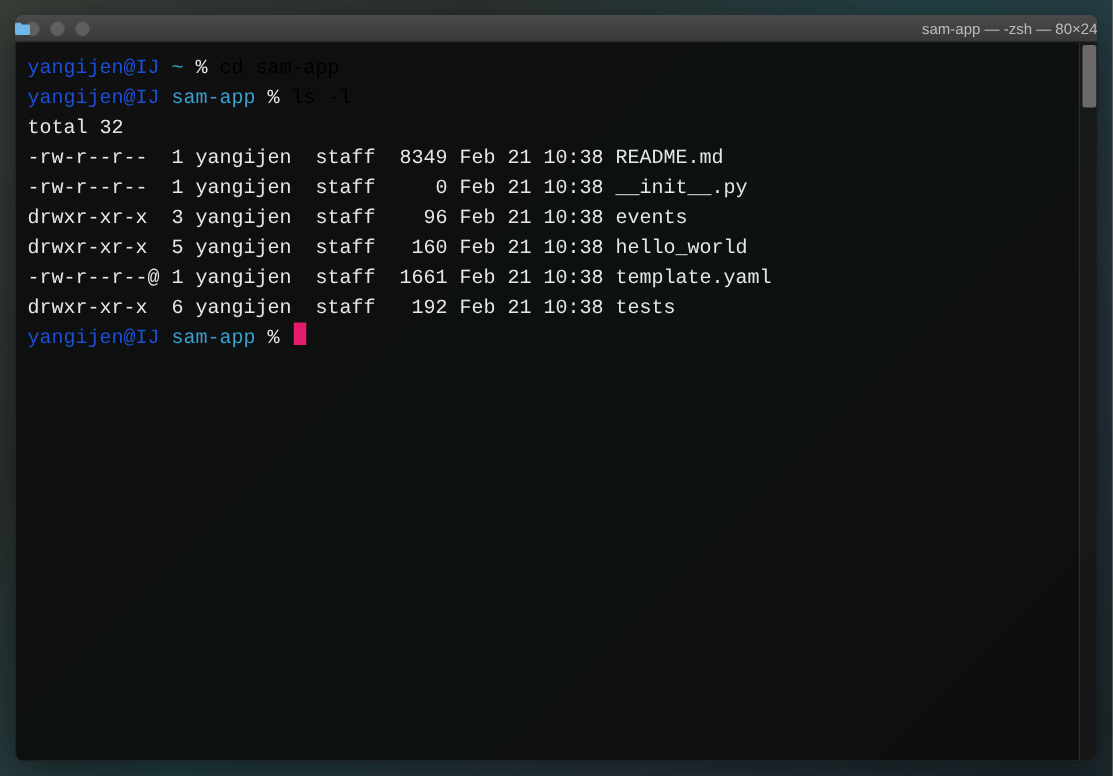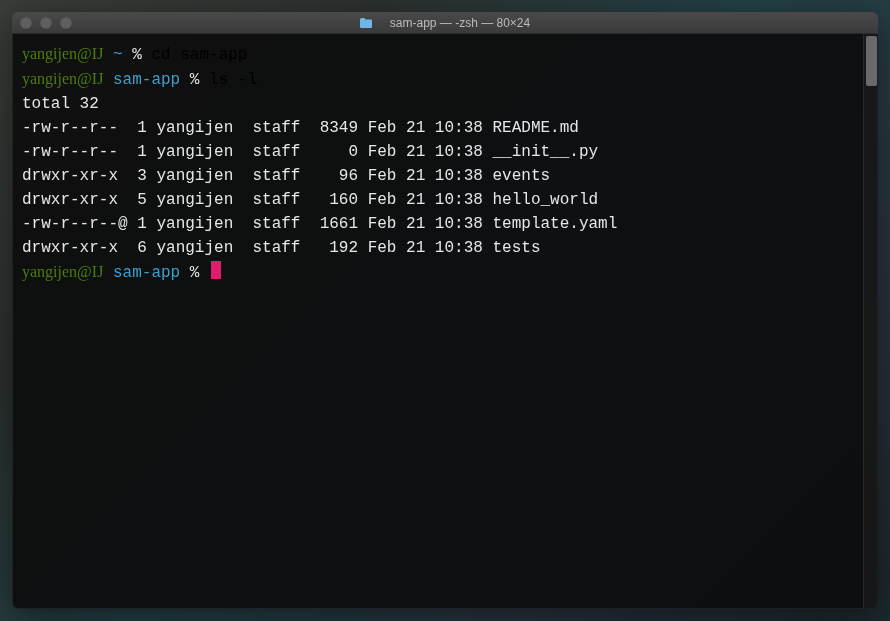--- a/index.html
+++ b/index.html
@@ -46,21 +46,21 @@
       box-shadow: inset 0 0 1px rgba(0,0,0,0.4);
     }
     .light.close { background: #5f5f5f; }
     .light.min { background: #5f5f5f; }
     .light.max { background: #5f5f5f; }
     .title-wrap {
       position: absolute;
       left: 0; right: 0;
       display: flex;
       align-items: center;
-      justify-content: center;
+      justify-content: space-between;
       gap: 18px;
       pointer-events: none;
     }
     .title-icon {
       width: 12px; height: 12px;
       display: inline-flex; align-items: center; justify-content: center;
     }
     .title-text {
       font-family: -apple-system, "Helvetica Neue", Arial, sans-serif;
       font-size: 12px;
@@ -74,21 +74,21 @@
     .term-content {
       flex: 1;
       padding: 8px 10px;
       font-size: 16px;
       line-height: 1.5;
       color: #e6e6e6;
       white-space: pre;
       font-family: Menlo, Monaco, "Courier New", monospace;
       overflow: hidden;
     }
-    .c-user { color: #4d7c0f; font-family: Liberation Serif, serif; }
+    .c-user { color: #1d4ed8; }
     .c-path { color: #3aa0d0; }
     .c-cmd  { color: #000000; }
     .c-hash { color: #e6e6e6; }
     .cursor {
       display: inline-block;
       width: 10px;
       height: 18px;
       background: #e31b6d;
       vertical-align: -2px;
       margin-left: 2px;

